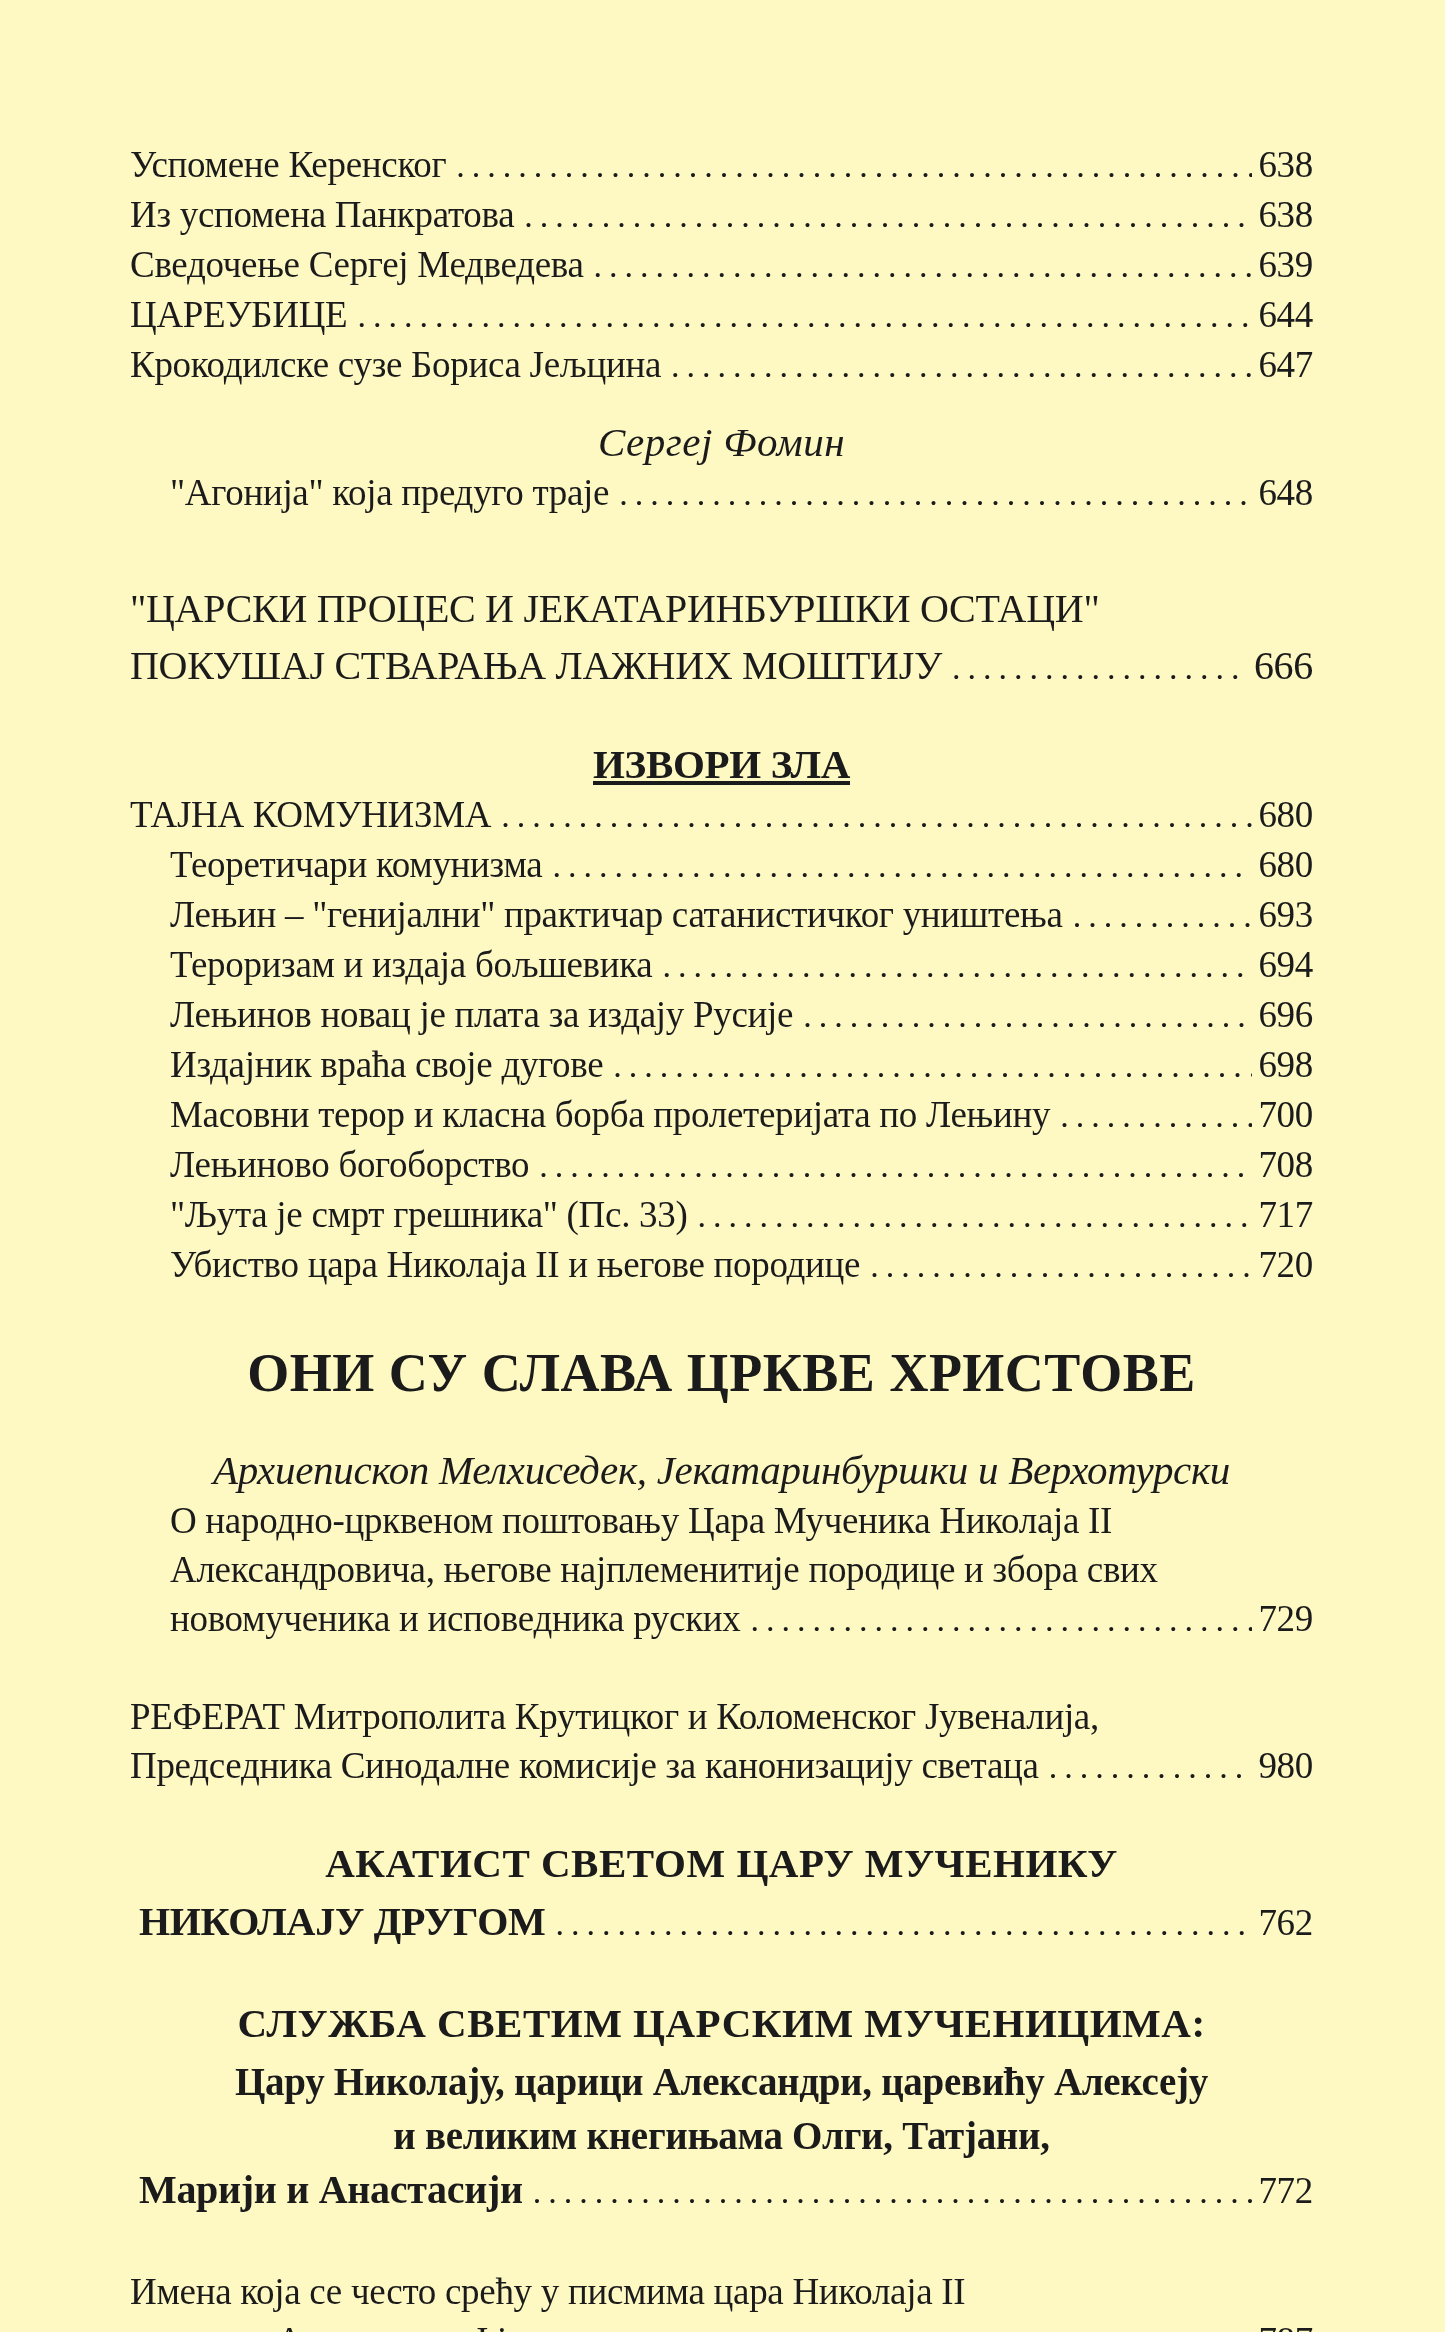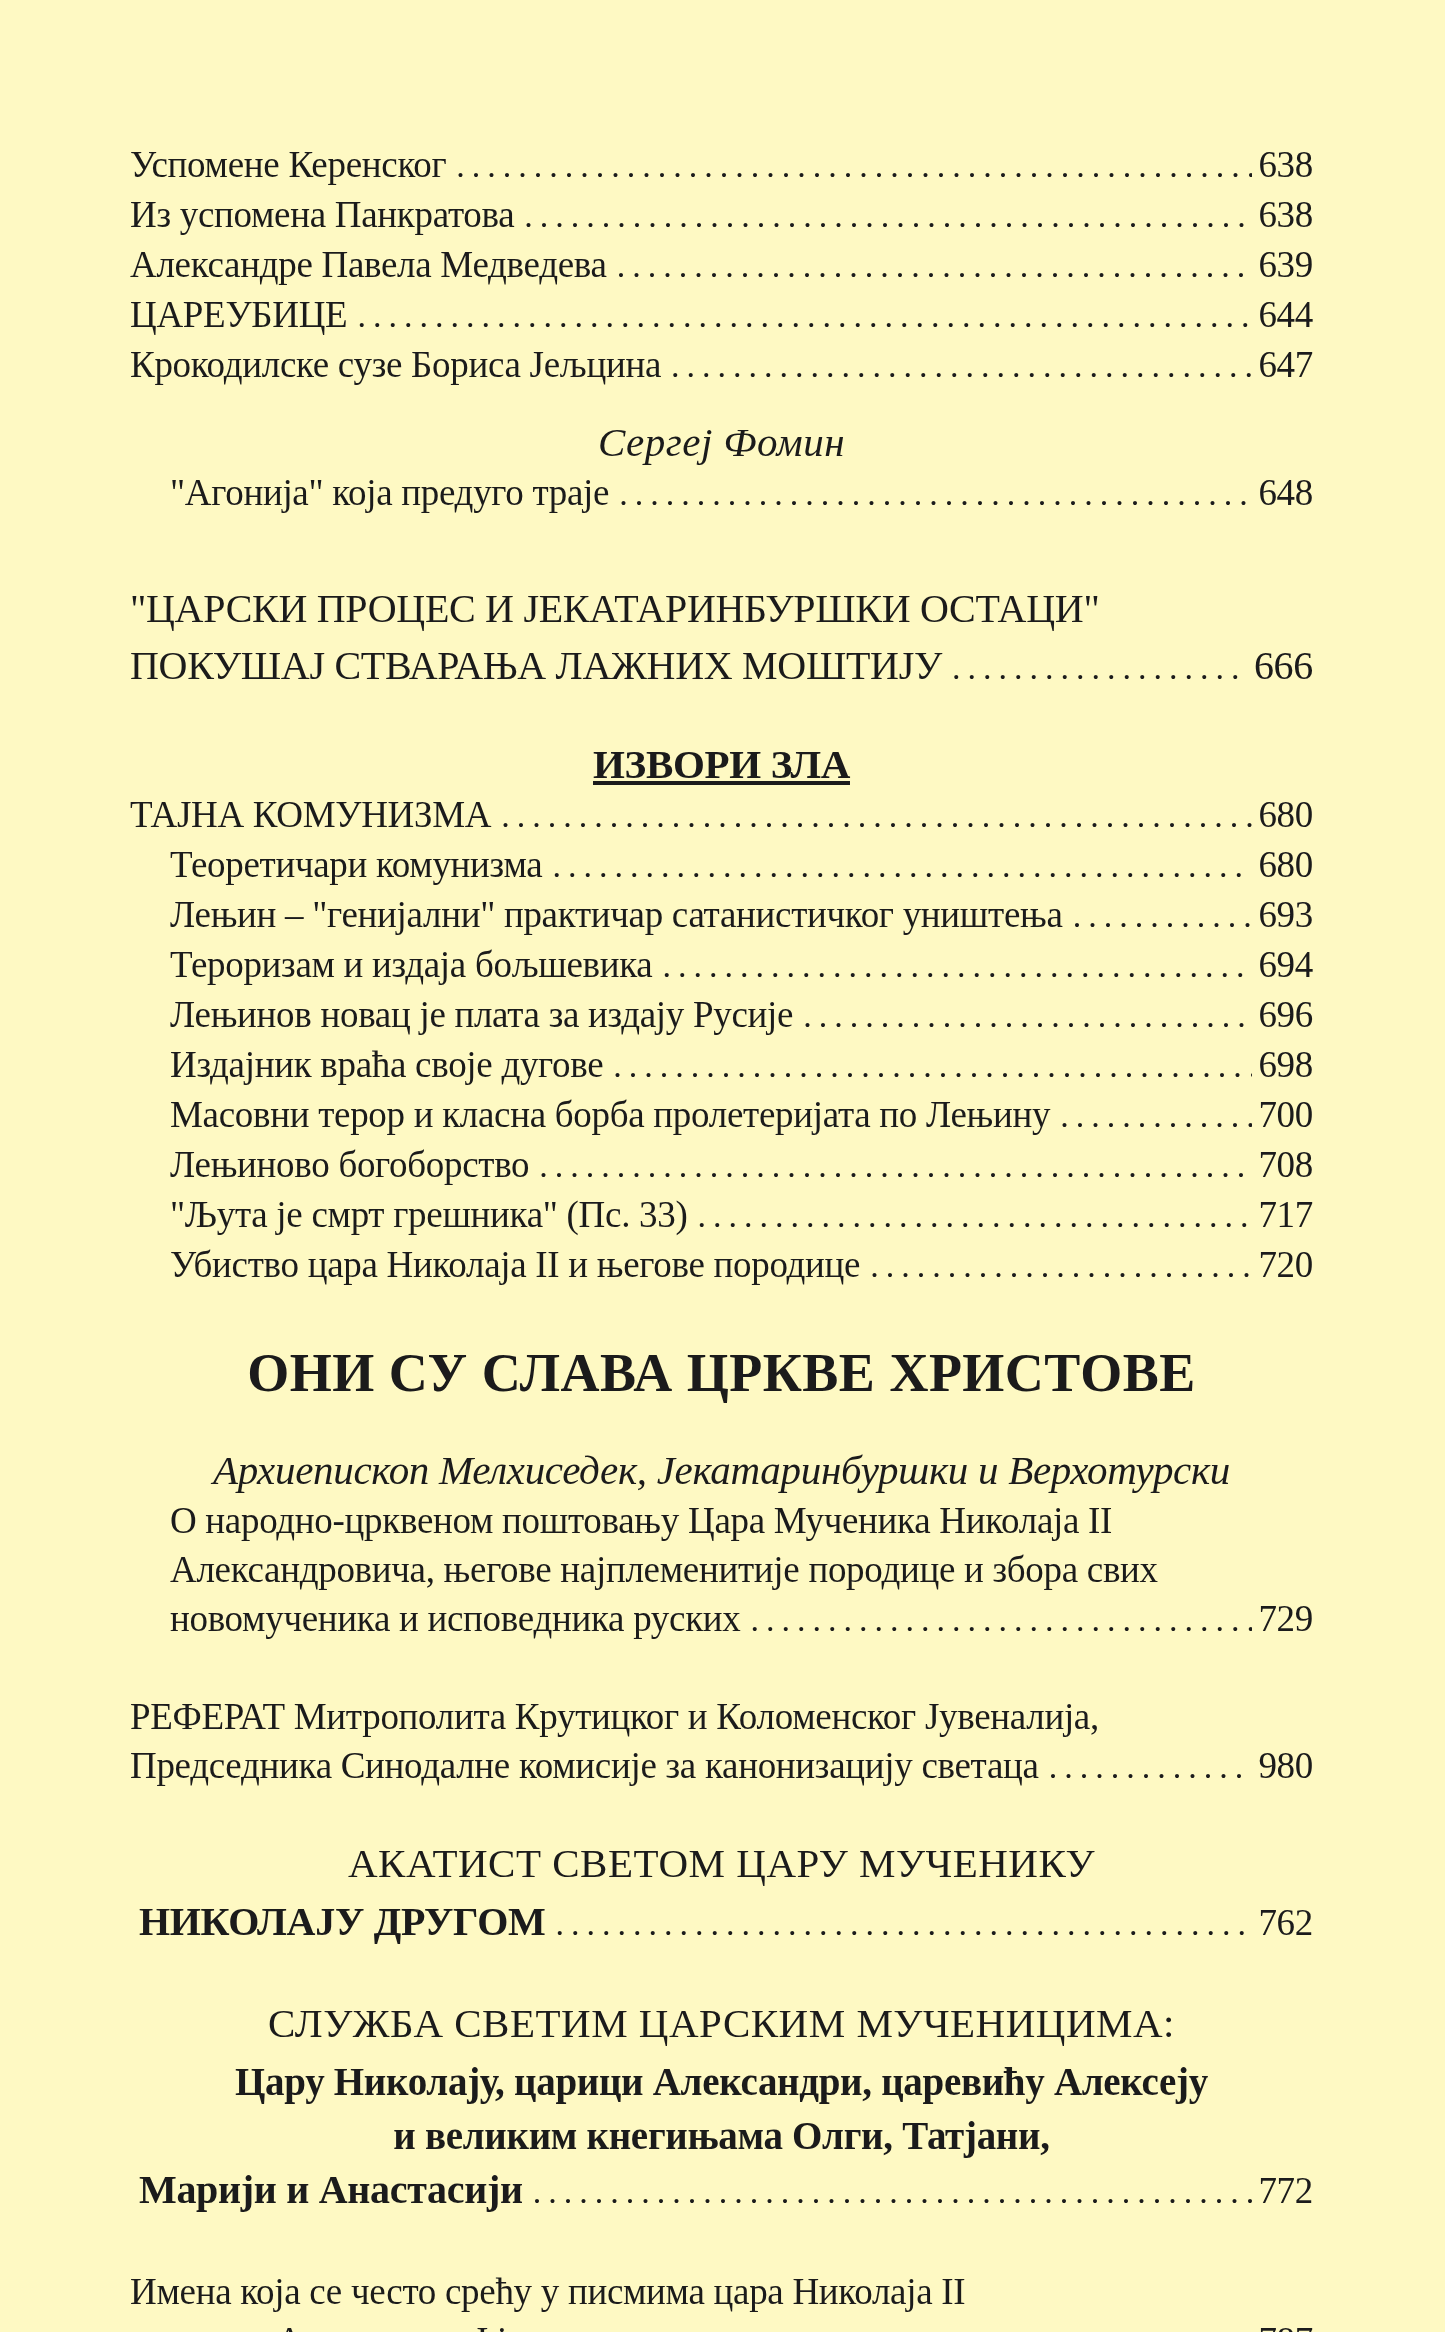--- a/index.html
+++ b/index.html
@@ -86,21 +86,21 @@
     line-height: 62px;
     margin-top: 52px;
     margin-bottom: 40px;
     letter-spacing: 0.5px;
   }
 
   
   .center-heading {
     display: block;
     text-align: center;
-    font-weight: normal;
+    font-weight: bold;
     font-size: 41px;
     line-height: 52px;
     margin-top: 46px;
     margin-bottom: 6px;
     letter-spacing: 0.5px;
   }
 
   
   .center-bold {
     display: block;
@@ -132,21 +132,21 @@
         <span class="title">Успомене Керенског</span>
         <span class="leader"></span>
         <span class="pagenum">638</span>
       </div>
       <div class="row entry">
         <span class="title">Из успомена Панкратова</span>
         <span class="leader"></span>
         <span class="pagenum">638</span>
       </div>
       <div class="row entry">
-        <span class="title">Александре Павела Медведева</span>
+        <span class="title">Сведочење Сергеј Медведева</span>
         <span class="leader"></span>
         <span class="pagenum">639</span>
       </div>
       <div class="row entry">
         <span class="title">ЦАРЕУБИЦЕ</span>
         <span class="leader"></span>
         <span class="pagenum">644</span>
       </div>
       <div class="row entry">
         <span class="title">Крокодилске сузе Бориса Јељцина</span>

